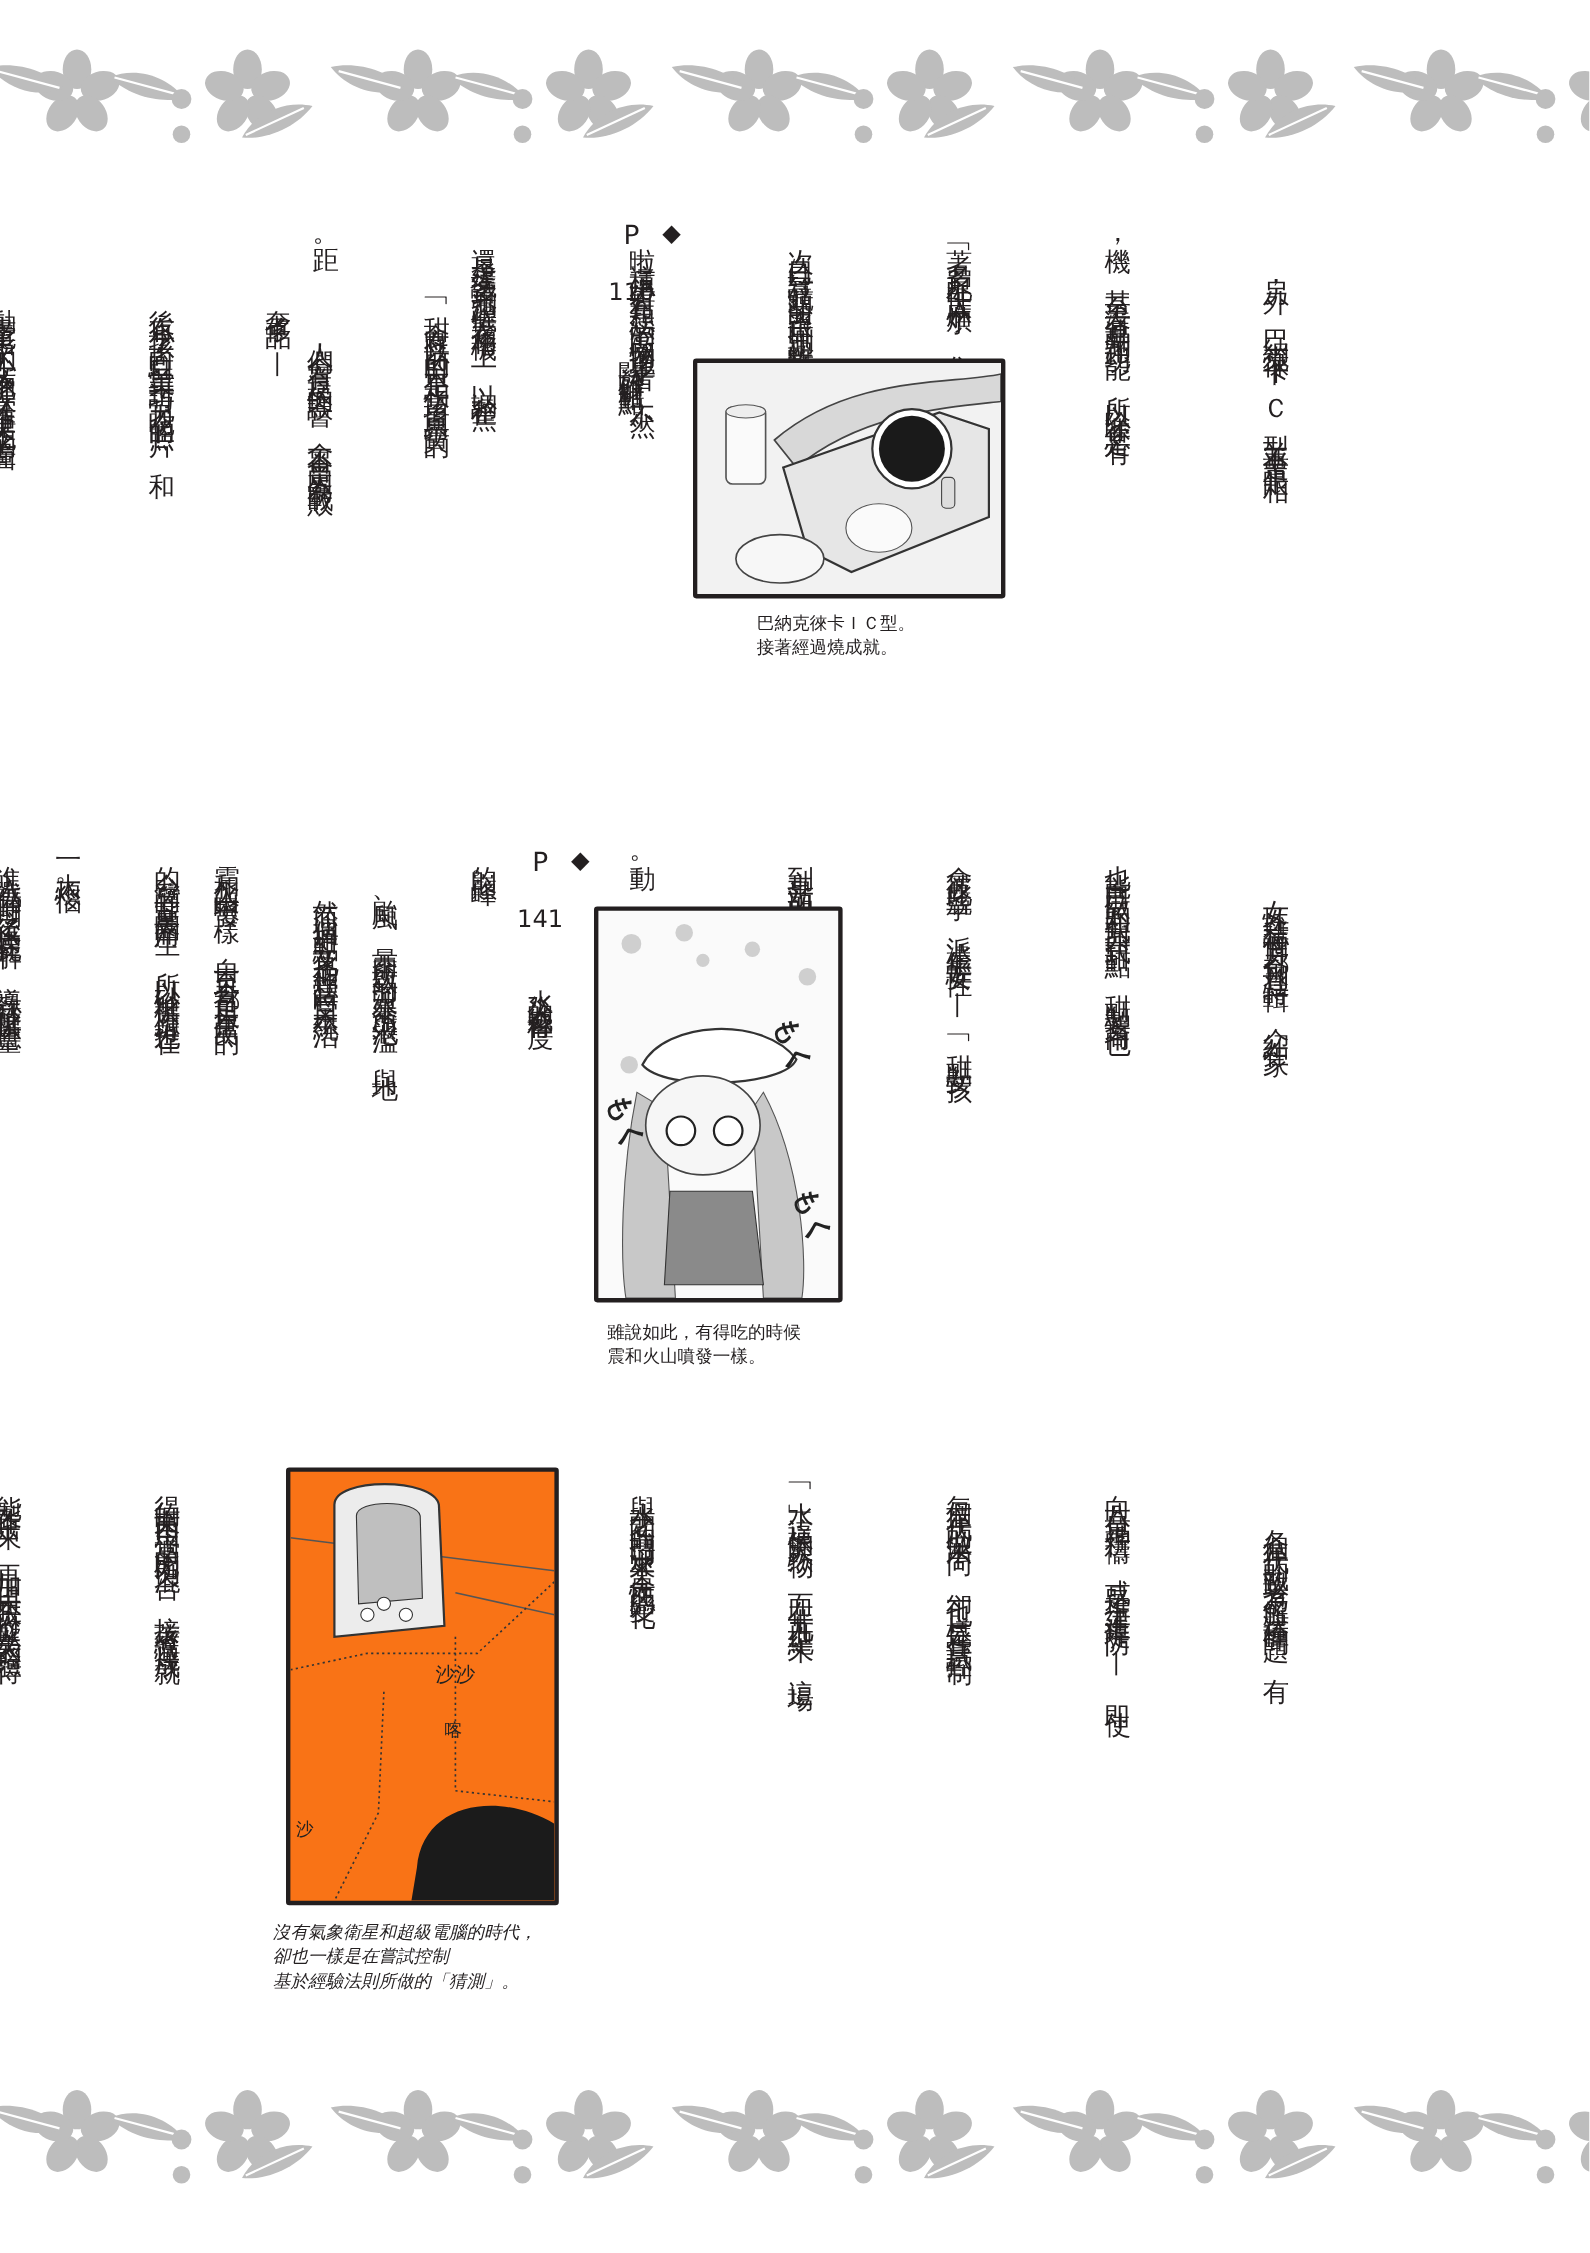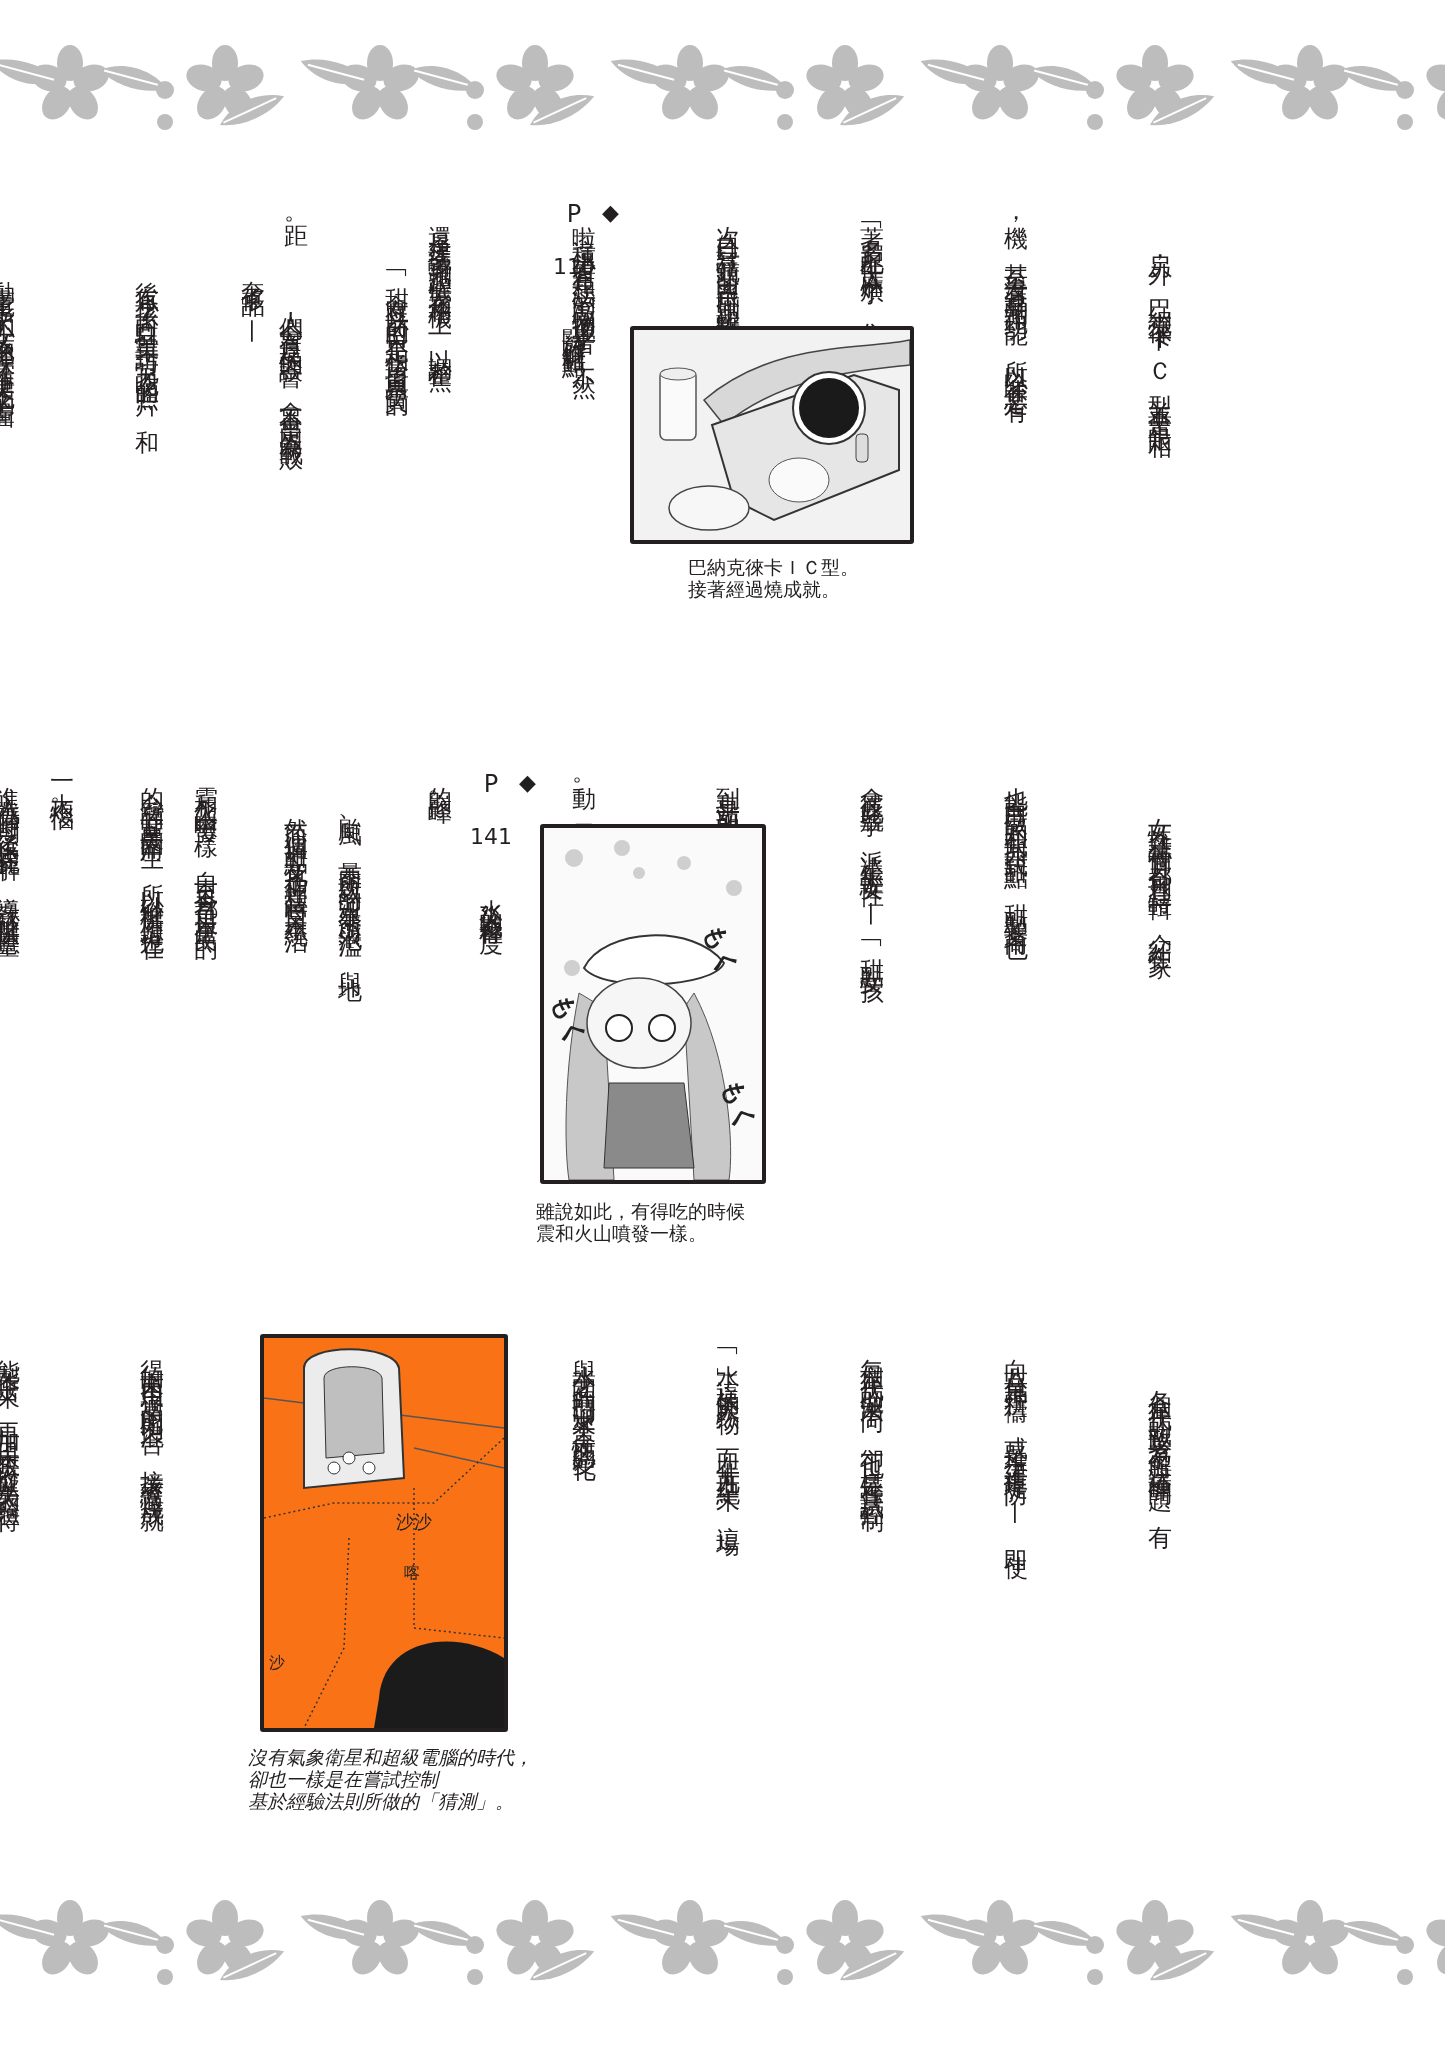--- a/index.html
+++ b/index.html
@@ -16,21 +16,21 @@
   .block p { margin: 0; }
 
   .heading { position: absolute; writing-mode: vertical-rl; font-size: 24px;
              line-height: 30px; letter-spacing: 5px; white-space: nowrap; }
   .heading .diamond { display: block; font-size: 22px; }
   .heading .page-label { text-orientation: upright; }
   .heading .page-num { writing-mode: horizontal-tb; display: inline-block; font-size: 22px; line-height: 30px; letter-spacing: 0; margin: 6px 0 16px 0; }
 
   .frame { position: absolute; border: 4px solid #231f20; border-radius: 3px;
            background: #f4f4f4; overflow: hidden; }
-  .caption { position: absolute; font-size: 19px; line-height: 22px; color: #231f20; }
+  .caption { position: absolute; font-size: 16px; line-height: 22px; color: #231f20; }
 </style>
 </head>
 <body>
 
 <div class="border top">
   <svg width="1445" height="110" viewBox="0 0 1445 110">
     <defs>
       <g id="blossom">
         <g fill="#bdbdbd">
           <ellipse cx="0" cy="-22" rx="13" ry="18"></ellipse>
@@ -141,21 +141,21 @@
     <path d="M150 165 C185 230 190 320 185 352 L150 352 L140 180 Z" fill="#c8c8c8" stroke="#555"></path>
     <ellipse cx="95" cy="195" rx="52" ry="45" fill="#f6f6f6" stroke="#444" stroke-width="1.5"></ellipse>
     <circle cx="75" cy="200" r="13" fill="#fff" stroke="#222" stroke-width="2"></circle>
     <circle cx="118" cy="200" r="13" fill="#fff" stroke="#222" stroke-width="2"></circle>
     <path d="M65 255 L140 255 L150 340 L60 340 Z" fill="#8a8a8a" stroke="#333"></path>
     <text x="160" y="100" font-size="26" font-weight="bold" fill="#222" transform="rotate(70 160 100)">もく</text>
     <text x="8" y="170" font-size="26" font-weight="bold" fill="#222" transform="rotate(70 8 170)">もく</text>
     <text x="178" y="255" font-size="26" font-weight="bold" fill="#222" transform="rotate(70 178 255)">もく</text>
   </svg>
 </div>
-<div class="caption" style="left:536px; top:1200px;">
+<div class="caption" style="left:552px; top:1200px;">
   <div>雖說如此，有得吃的時候</div>
   <div>震和火山噴發一樣。</div>
 </div>
 
 <div class="heading" style="left:470px; top:770px;">
   <span class="diamond">◆</span>
   <span class="page-label">P</span>
   <span class="page-num">141</span>
   <span>水災的威脅程度</span>
 </div>

